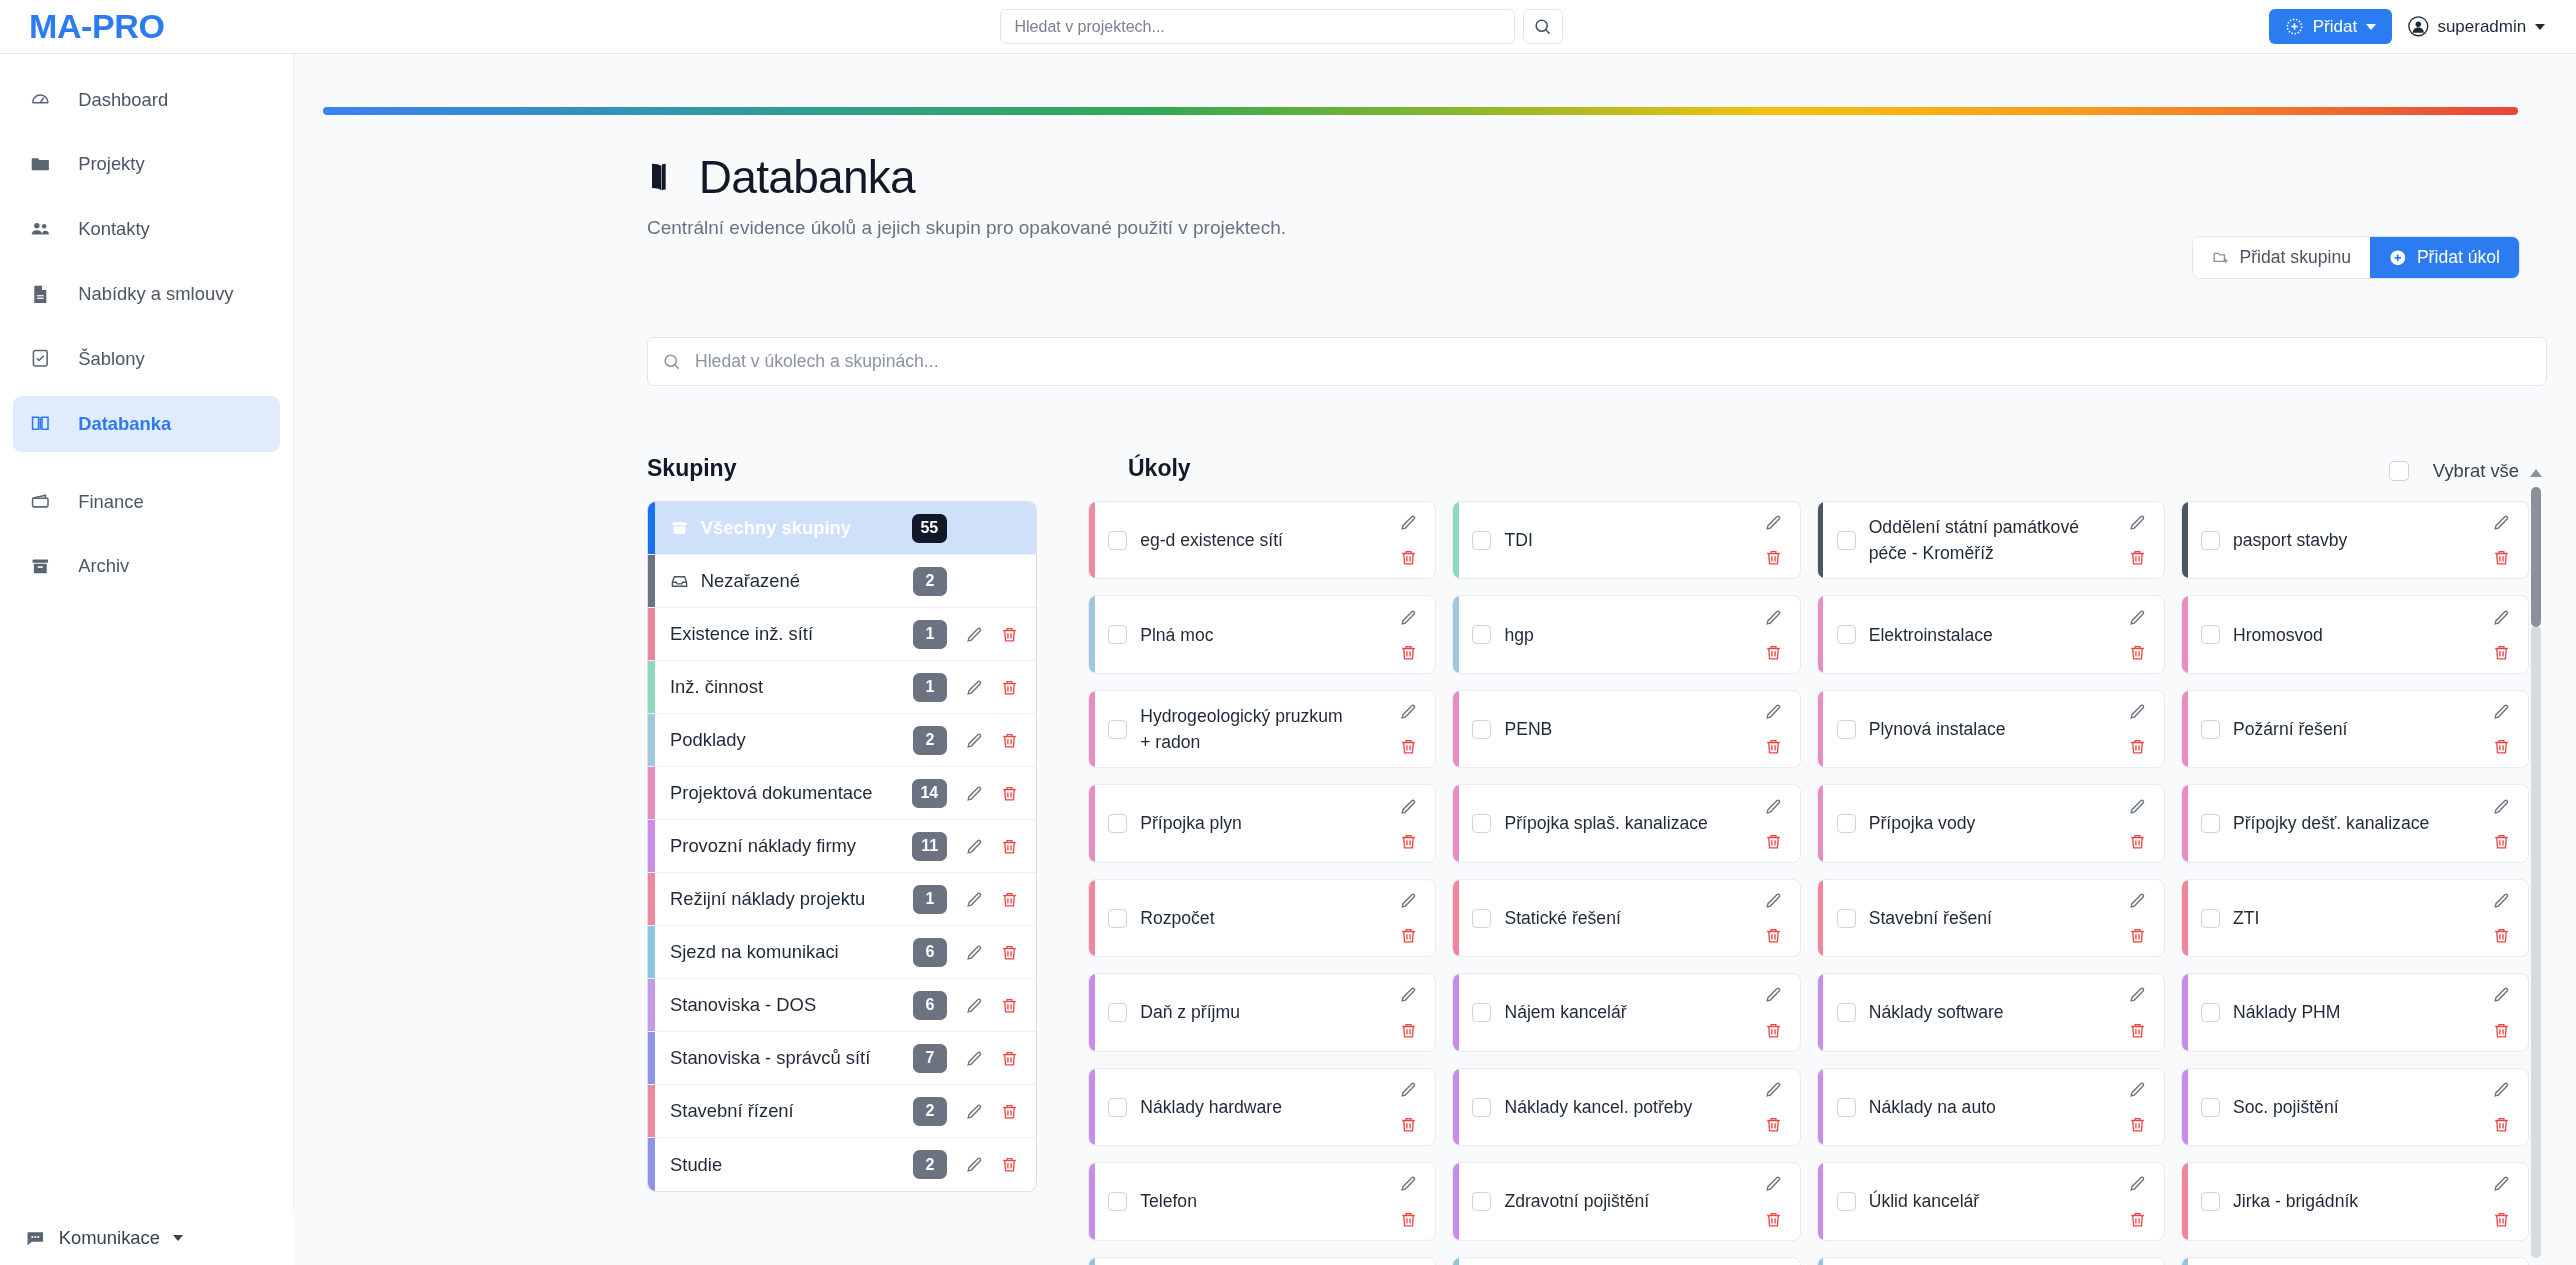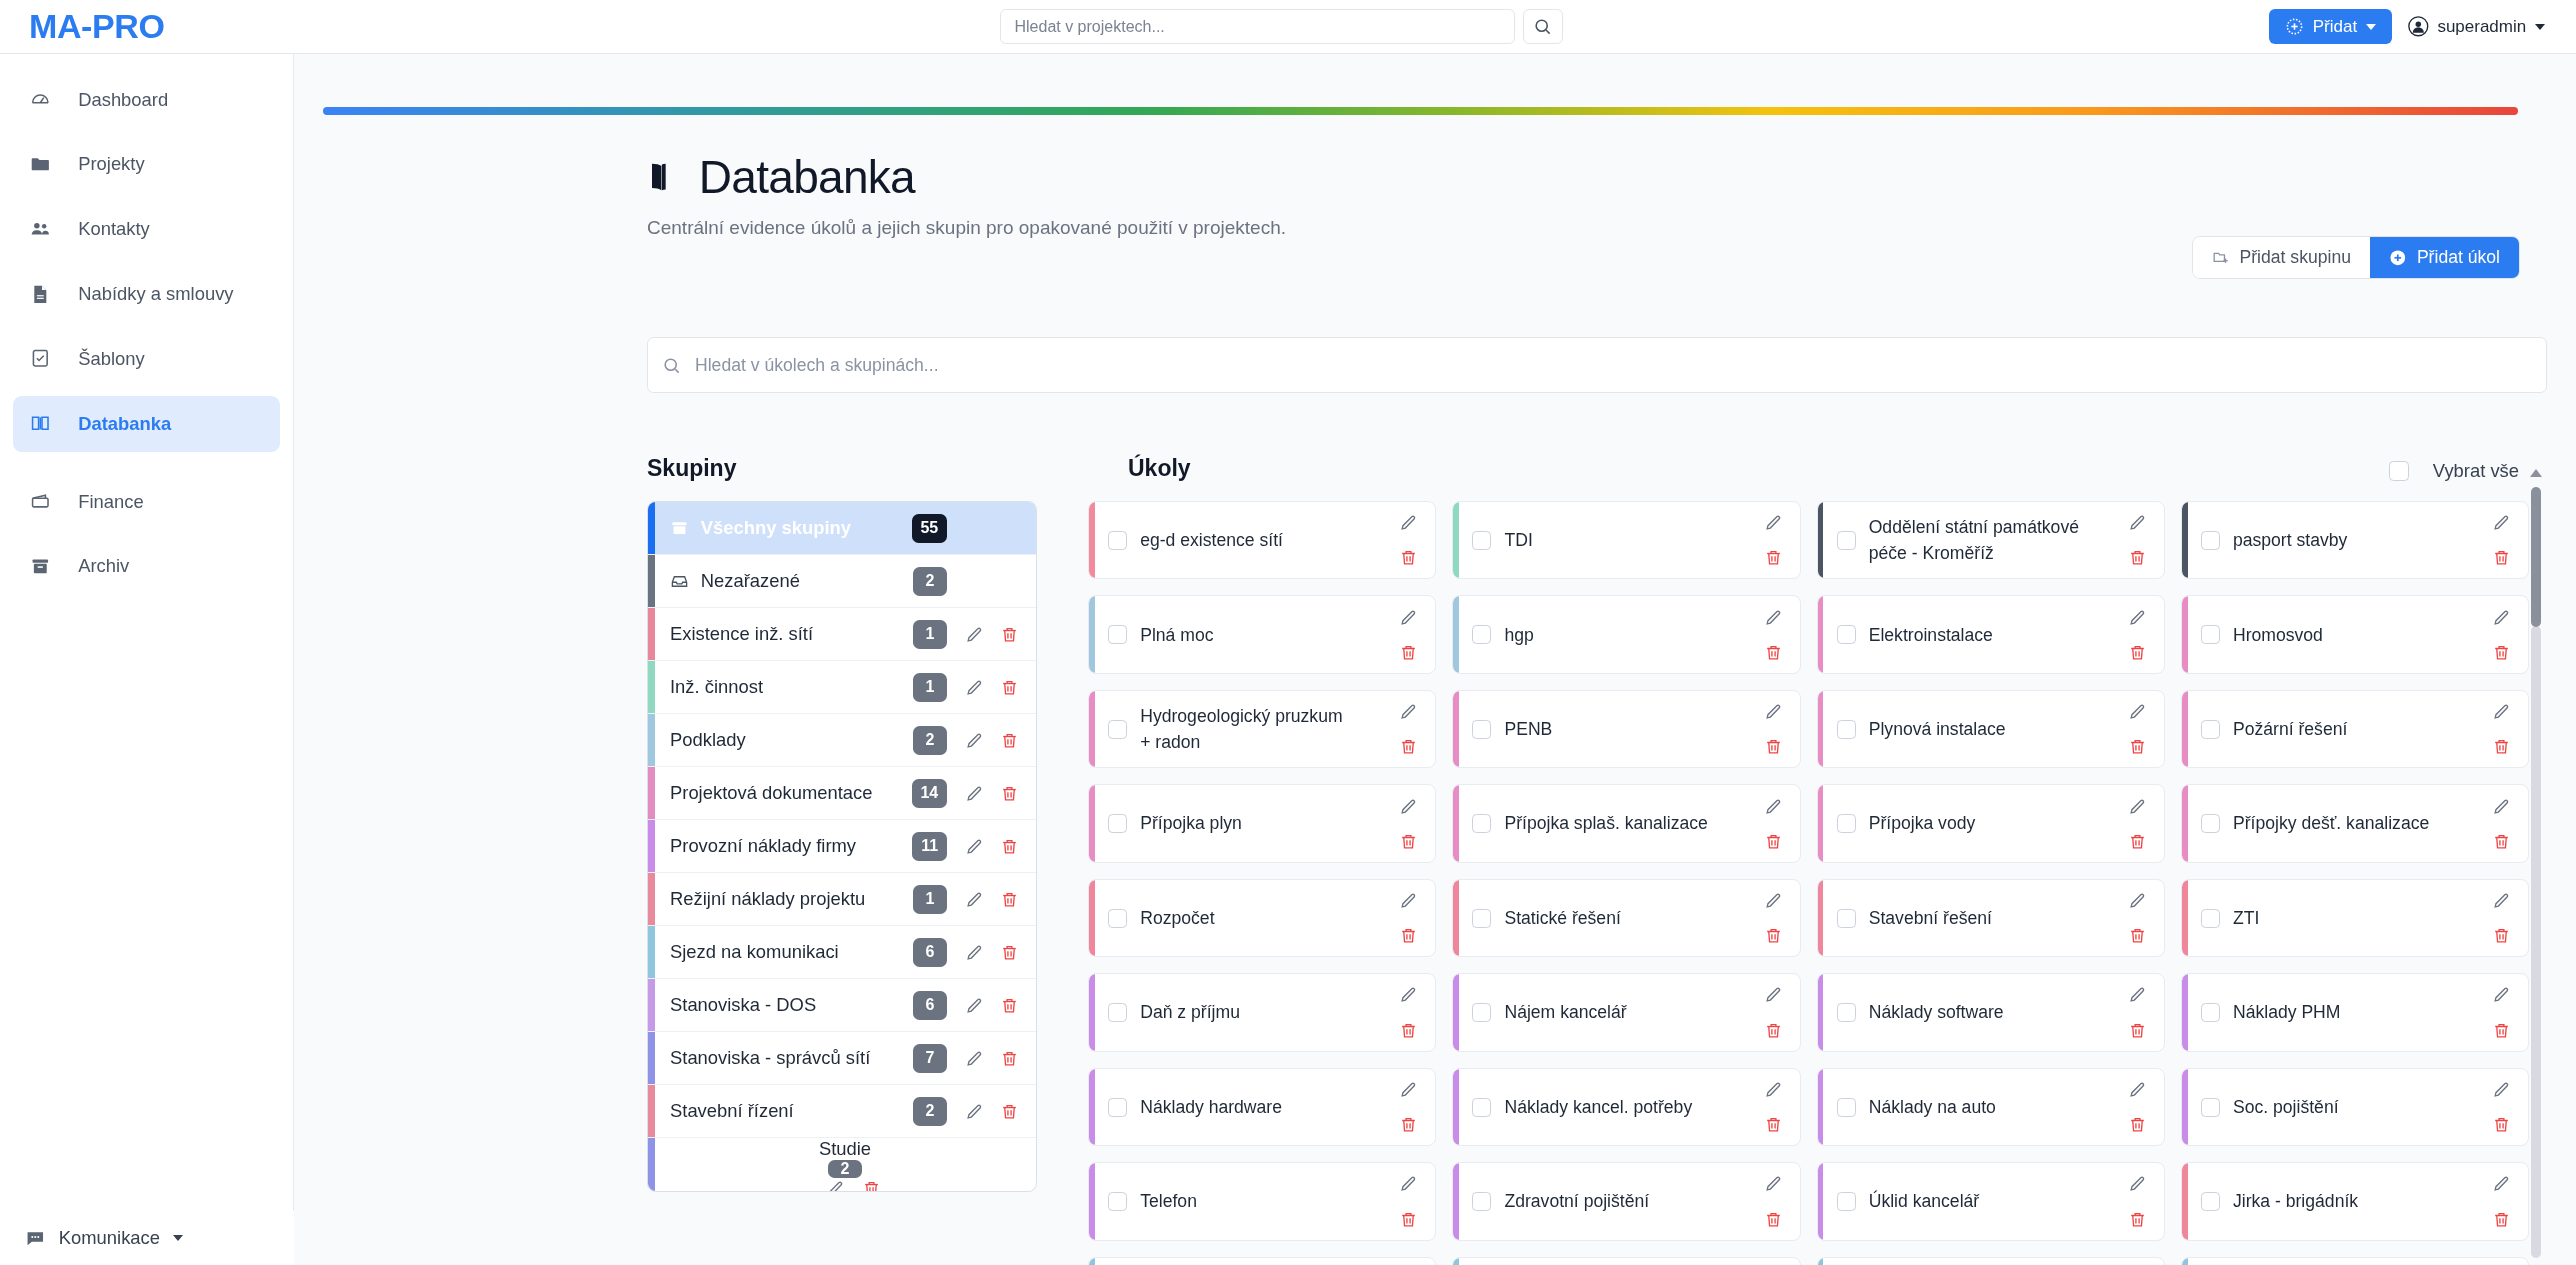--- a/index.html
+++ b/index.html
@@ -78,21 +78,21 @@
     display: flex; align-items: center; gap: 10.3px; font-size: 17.6px; cursor: pointer;
     font-family: "Liberation Sans", sans-serif;
   }
   .btn-ukol {
     background: #2b7cf0; color: #fff; border: none; height: 41px; padding: 0 19px;
     display: flex; align-items: center; gap: 10.3px; font-size: 17.6px; cursor: pointer;
     font-family: Liberation Sans, sans-serif;
   }
 
   .mainsearch-wrap {
-    position: absolute; top: 283px; left: 353px; width: 1900px; height: 56px;
+    position: absolute; top: 283px; left: 353px; width: 1900px; height: 49px;
     background: #fff; border: 0.7px solid #e2e5ea; border-radius: 6.6px;
     display: flex; align-items: center;
   }
   .mainsearch-ico { width: 47px; display: flex; align-items: center; justify-content: center; }
   .mainsearch {
     flex: 1; height: 44px; border: none; outline: none; background: transparent;
     font-size: 17.6px; color: #374151; font-family: "Liberation Sans", sans-serif;
   }
   .mainsearch::placeholder { color: #8b93a3; }
 
@@ -107,21 +107,21 @@
   
   .groups {
     position: absolute; top: 447px; left: 353px; width: 390px;
     background: #fff; border: 0.7px solid #dbe0e8; border-radius: 8.8px; overflow: hidden;
   }
   .grp {
     position: relative; display: flex; align-items: center;
     height: 53px; padding: 0 16px 0 22px; border-bottom: 0.7px solid #edf0f4; cursor: pointer;
     font-size: 18.4px; color: #1f2937;
   }
-  .grp:last-child { border-bottom: none; flex-direction: column; }
+  .grp:last-child { border-bottom: none; }
   .grp .stripe { position: absolute; left: 0; top: 0; bottom: 0; width: 6.6px; }
   .grp.selected { background: #cfe0fb; font-weight: 700; color: #fff; }
   .grp.selected .glabel { color: #ffffff; }
   .grp .glabel { flex: 1; display: flex; align-items: center; gap: 11.8px; white-space: nowrap; }
   .badge {
     min-width: 34px; height: 29px; padding: 0 8.8px; border-radius: 6.6px;
     background: #6b7280; color: #fff; font-size: 16px; font-weight: 700;
     display: flex; align-items: center; justify-content: center;
   }
   .badge.dark { background: #111827; }

